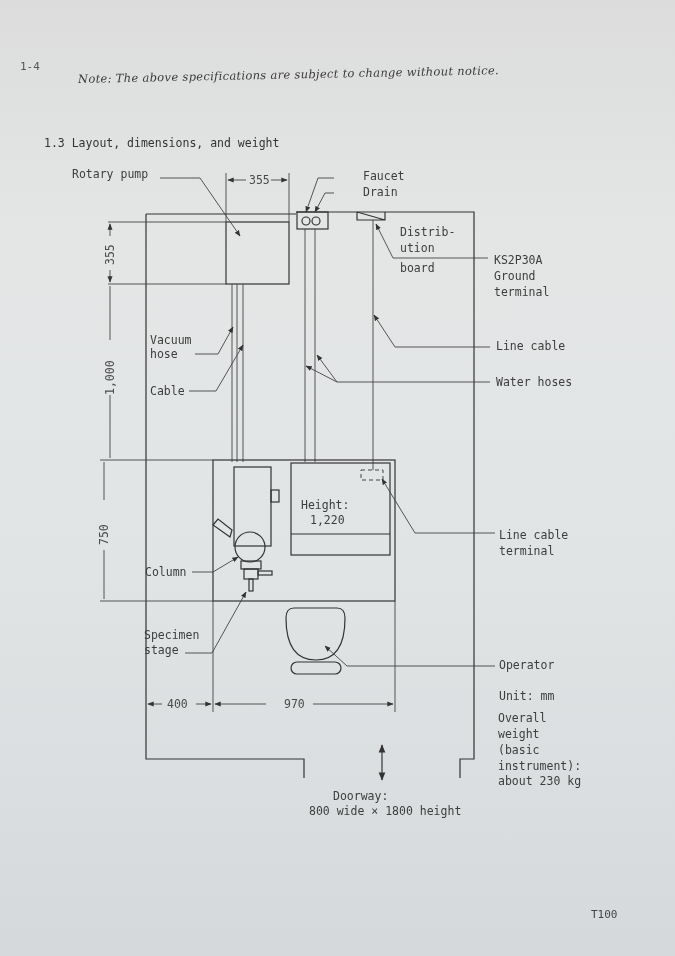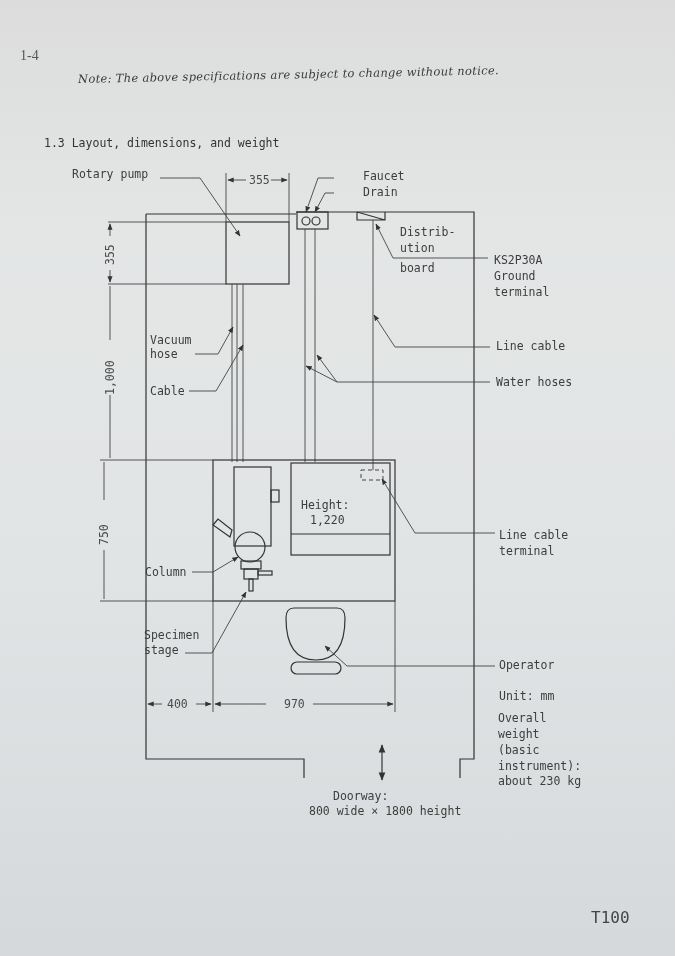--- a/index.html
+++ b/index.html
@@ -3,29 +3,29 @@
 <meta charset="utf-8">
 <style>
   html, body { margin: 0; padding: 0; }
   body {
     width: 675px; height: 956px; overflow: hidden;
     background: linear-gradient(180deg, #dcdcdc 0%, #e4e6e6 25%, #e1e4e5 60%, #d6d9db 100%);
     position: relative;
     font-family: "DejaVu Sans Mono", "Liberation Mono", monospace;
     color: #3a3a3a;
   }
-  .page-num { position: absolute; left: 20px; top: 48px; font-size: 14px; color: #555; font-family: Liberation Serif, serif; }
+  .page-num { position: absolute; left: 20px; top: 60px; font-size: 11px; color: #555; }
   .note {
     position: absolute; left: 78px; top: 72px; font-size: 11.5px;
     font-family: "DejaVu Serif", "Liberation Serif", serif; font-style: italic;
     color: #3a3a3a; transform: rotate(-1.2deg); transform-origin: left center;
     letter-spacing: 0.3px;
   }
   .section-title { position: absolute; left: 44px; top: 136px; font-size: 11.5px; color: #333; }
-  .footer-code { position: absolute; left: 591px; top: 908px; font-size: 16px; color: #444; }
+  .footer-code { position: absolute; left: 591px; top: 908px; font-size: 11px; color: #444; }
   svg.diagram { position: absolute; left: 0; top: 0; width: 675px; height: 956px; }
   .lbl { font-family: "DejaVu Sans Mono", "Liberation Mono", monospace; font-size: 11.5px; fill: #3d3d3d; }
   .dim { font-family: "DejaVu Sans Mono", "Liberation Mono", monospace; font-size: 11.5px; fill: #4a4a4a; }
   .ln { stroke: #333; stroke-width: 1.2; fill: none; }
   .thin { stroke: #444; stroke-width: 0.9; fill: none; }
   .dash { stroke: #444; stroke-width: 1; fill: none; stroke-dasharray: 4 3; }
 </style>
 </head>
 <body>
 

